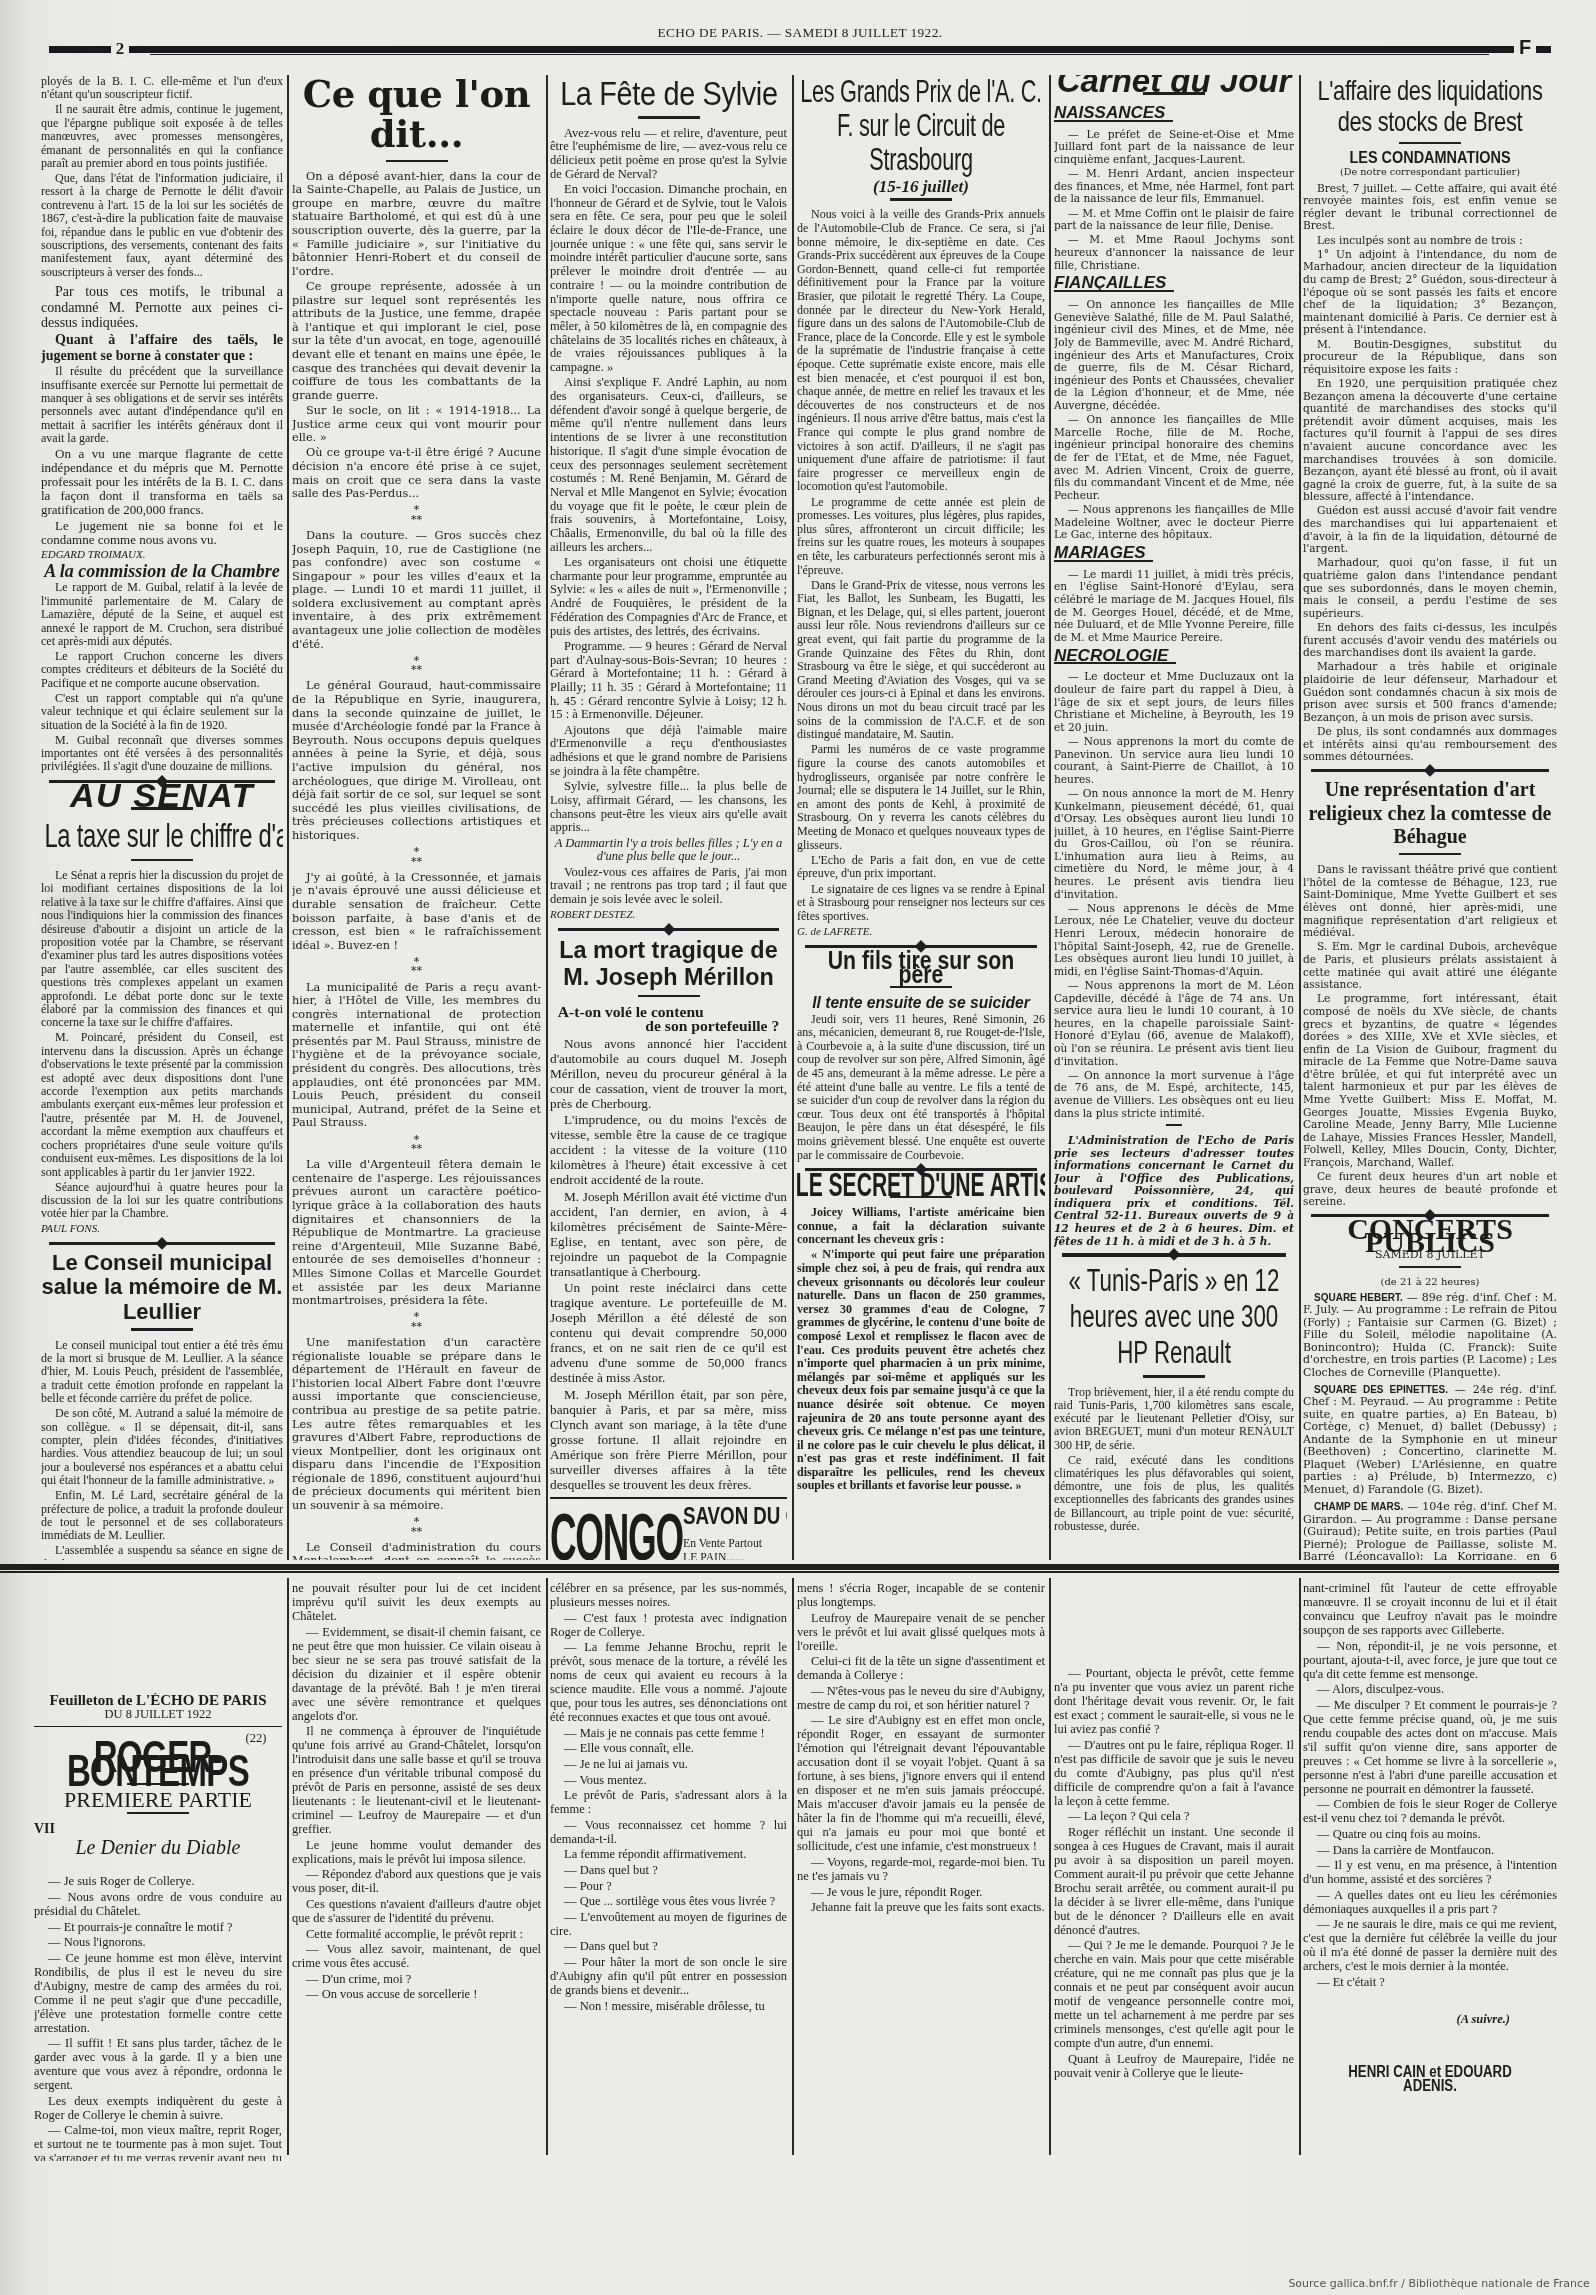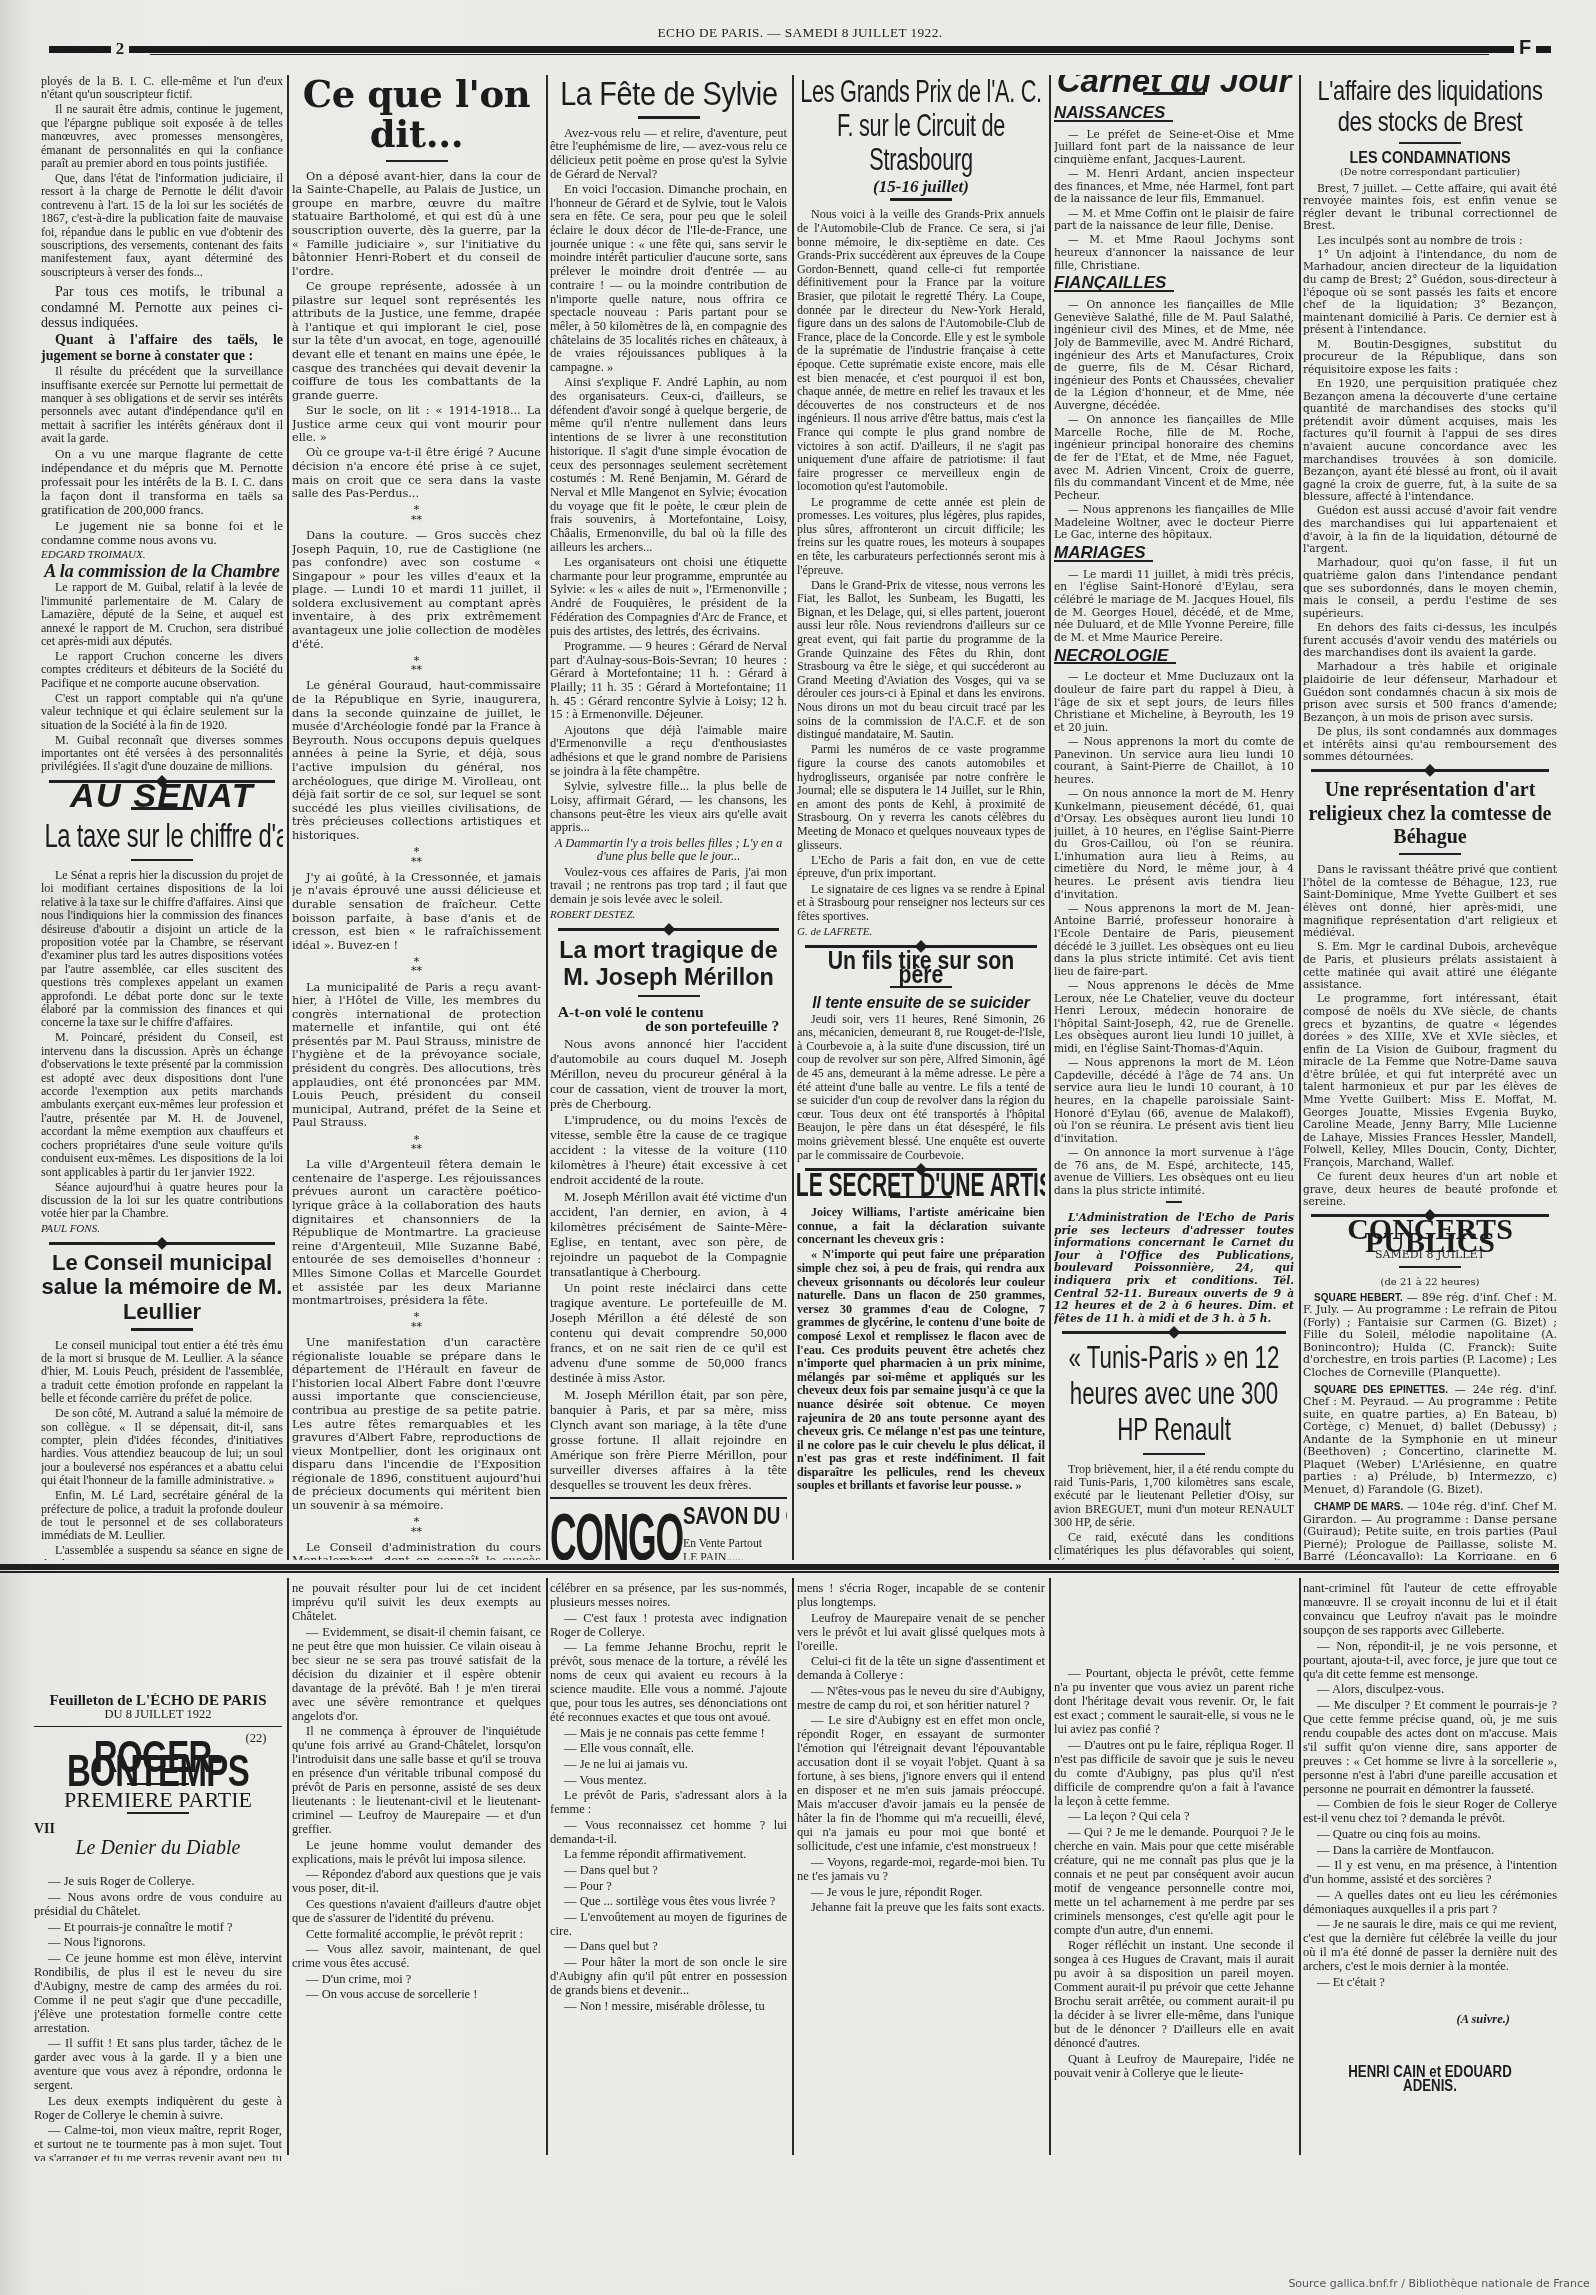--- a/index.html
+++ b/index.html
@@ -209,21 +209,20 @@
     <div class="section-lbl">FIANÇAILLES</div>
     <p>— On annonce les fiançailles de Mlle Geneviève Salathé, fille de M. Paul Salathé, ingénieur civil des Mines, et de Mme, née Joly de Bammeville, avec M. André Richard, ingénieur des Arts et Manufactures, Croix de guerre, fils de M. César Richard, ingénieur des Ponts et Chaussées, chevalier de la Légion d'honneur, et de Mme, née Auvergne, décédée.</p>
     <p>— On annonce les fiançailles de Mlle Marcelle Roche, fille de M. Roche, ingénieur principal honoraire des chemins de fer de l'Etat, et de Mme, née Faguet, avec M. Adrien Vincent, Croix de guerre, fils du commandant Vincent et de Mme, née Pecheur.</p>
     <p>— Nous apprenons les fiançailles de Mlle Madeleine Woltner, avec le docteur Pierre Le Gac, interne des hôpitaux.</p>
     <div class="section-lbl">MARIAGES</div>
     <p>— Le mardi 11 juillet, à midi très précis, en l'église Saint-Honoré d'Eylau, sera célébré le mariage de M. Jacques Houel, fils de M. Georges Houel, décédé, et de Mme, née Duluard, et de Mlle Yvonne Pereire, fille de M. et Mme Maurice Pereire.</p>
     <div class="section-lbl">NECROLOGIE</div>
     <p>— Le docteur et Mme Ducluzaux ont la douleur de faire part du rappel à Dieu, à l'âge de six et sept jours, de leurs filles Christiane et Micheline, à Beyrouth, les 19 et 20 juin.</p>
     <p>— Nous apprenons la mort du comte de Panevinon. Un service aura lieu lundi 10 courant, à Saint-Pierre de Chaillot, à 10 heures.</p>
     <p>— On nous annonce la mort de M. Henry Kunkelmann, pieusement décédé, 61, quai d'Orsay. Les obsèques auront lieu lundi 10 juillet, à 10 heures, en l'église Saint-Pierre du Gros-Caillou, où l'on se réunira. L'inhumation aura lieu à Reims, au cimetière du Nord, le même jour, à 4 heures. Le présent avis tiendra lieu d'invitation.</p>
-    <p>— Nous apprenons la mort de M. Jean-Antoine Barrié, professeur honoraire à l'Ecole Dentaire de Paris, pieusement décédé le 3 juillet. Les obsèques ont eu lieu dans la plus stricte intimité. Cet avis tient lieu de faire-part.</p>
     <p>— Nous apprenons le décès de Mme Leroux, née Le Chatelier, veuve du docteur Henri Leroux, médecin honoraire de l'hôpital Saint-Joseph, 42, rue de Grenelle. Les obsèques auront lieu lundi 10 juillet, à midi, en l'église Saint-Thomas-d'Aquin.</p>
     <p>— Nous apprenons la mort de M. Léon Capdeville, décédé à l'âge de 74 ans. Un service aura lieu le lundi 10 courant, à 10 heures, en la chapelle paroissiale Saint-Honoré d'Eylau (66, avenue de Malakoff), où l'on se réunira. Le présent avis tient lieu d'invitation.</p>
     <p>— On annonce la mort survenue à l'âge de 76 ans, de M. Espé, architecte, 145, avenue de Villiers. Les obsèques ont eu lieu dans la plus stricte intimité.</p>
     <div class="short-rule" style="width:15.6px"></div>
     <p style="font-style:italic;font-weight:bold">L'Administration de l'Echo de Paris prie ses lecteurs d'adresser toutes informations concernant le Carnet du Jour à l'Office des Publications, boulevard Poissonnière, 24, qui indiquera prix et conditions. Tél. Central 52-11. Bureaux ouverts de 9 à 12 heures et de 2 à 6 heures. Dim. et fêtes de 11 h. à midi et de 3 h. à 5 h.</p>
     <div class="orn"></div>
     <div class="center" style="font-family:'Liberation Sans',sans-serif;font-size:31px;line-height:36px;transform:scaleX(0.72);white-space:normal;margin:0 -47px">« Tunis-Paris » en 12 heures avec une 300 HP Renault</div>
     <div class="short-rule"></div>
     <p style="font-family:'Liberation Serif',serif;font-size:12px;line-height:13.3px">Trop brièvement, hier, il a été rendu compte du raid Tunis-Paris, 1,700 kilomètres sans escale, exécuté par le lieutenant Pelletier d'Oisy, sur avion BREGUET, muni d'un moteur RENAULT 300 HP, de série.</p>
     <p style="font-family:'Liberation Serif',serif;font-size:12px;line-height:13.3px">Ce raid, exécuté dans les conditions climatériques les plus défavorables qui soient, démontre, une fois de plus, les qualités exceptionnelles des fabricants des grandes usines de Billancourt, au triple point de vue: sécurité, robustesse, durée.</p>
@@ -346,22 +345,22 @@
     <p>— N'êtes-vous pas le neveu du sire d'Aubigny, mestre de camp du roi, et son héritier naturel ?</p>
     <p>— Le sire d'Aubigny est en effet mon oncle, répondit Roger, en essayant de surmonter l'émotion qui l'étreignait devant l'épouvantable accusation dont il se voyait l'objet. Quant à sa fortune, à ses biens, j'ignore envers qui il entend en disposer et ne m'en suis jamais préoccupé. Mais m'accuser d'avoir jamais eu la pensée de hâter la fin de l'homme qui m'a recueilli, élevé, qui n'a jamais eu pour moi que bonté et sollicitude, c'est une infamie, c'est monstrueux !</p>
     <p>— Voyons, regarde-moi, regarde-moi bien. Tu ne t'es jamais vu ?</p>
     <p>— Je vous le jure, répondit Roger.</p>
     <p>Jehanne fait la preuve que les faits sont exacts.</p>
   </div>
   <div class="col" style="left:1054px;top:1666px;width:240px;height:577px;font-size:12.5px;line-height:14px">
     <p>— Pourtant, objecta le prévôt, cette femme n'a pu inventer que vous aviez un parent riche dont l'héritage devait vous revenir. Or, le fait est exact ; comment le saurait-elle, si vous ne le lui aviez pas confié ?</p>
     <p>— D'autres ont pu le faire, répliqua Roger. Il n'est pas difficile de savoir que je suis le neveu du comte d'Aubigny, pas plus qu'il n'est difficile de comprendre qu'on a fait à l'avance la leçon à cette femme.</p>
     <p>— La leçon ? Qui cela ?</p>
+    <p>Roger réfléchit un instant. Une seconde il songea à ces Hugues de Cravant, mais il aurait pu avoir à sa disposition un pareil moyen. Comment aurait-il pu prévoir que cette Jehanne Brochu serait arrêtée, ou comment aurait-il pu la décider à se livrer elle-même, dans l'unique but de le dénoncer ? D'ailleurs elle en avait dénoncé d'autres.</p>
     <p>— Qui ? Je me le demande. Pourquoi ? Je le cherche en vain. Mais pour que cette misérable créature, qui ne me connaît pas plus que je la connais et ne peut par conséquent avoir aucun motif de vengeance personnelle contre moi, mette un tel acharnement à me perdre par ses criminels mensonges, c'est qu'elle agit pour le compte d'un autre, d'un ennemi.</p>
-    <p>Roger réfléchit un instant. Une seconde il songea à ces Hugues de Cravant, mais il aurait pu avoir à sa disposition un pareil moyen. Comment aurait-il pu prévoir que cette Jehanne Brochu serait arrêtée, ou comment aurait-il pu la décider à se livrer elle-même, dans l'unique but de le dénoncer ? D'ailleurs elle en avait dénoncé d'autres.</p>
     <p>Quant à Leufroy de Maurepaire, l'idée ne pouvait venir à Collerye que le lieute-</p>
   </div>
   <div class="col" style="left:1303px;top:1581px;width:254px;height:577px;font-size:12.5px;line-height:14px">
     <p style="text-indent:0">nant-criminel fût l'auteur de cette effroyable manœuvre. Il se croyait inconnu de lui et il était convaincu que Leufroy n'avait pas le moindre soupçon de ses rapports avec Gilleberte.</p>
     <p>— Non, répondit-il, je ne vois personne, et pourtant, ajouta-t-il, avec force, je jure que tout ce qu'a dit cette femme est mensonge.</p>
     <p>— Alors, disculpez-vous.</p>
     <p>— Me disculper ? Et comment le pourrais-je ? Que cette femme précise quand, où, je me suis rendu coupable des actes dont on m'accuse. Mais s'il suffit qu'on vienne dire, sans apporter de preuves : « Cet homme se livre à la sorcellerie », personne n'est à l'abri d'une pareille accusation et personne ne pourrait en démontrer la fausseté.</p>
     <p>— Combien de fois le sieur Roger de Collerye est-il venu chez toi ? demanda le prévôt.</p>
     <p>— Quatre ou cinq fois au moins.</p>
     <p>— Dans la carrière de Montfaucon.</p>

